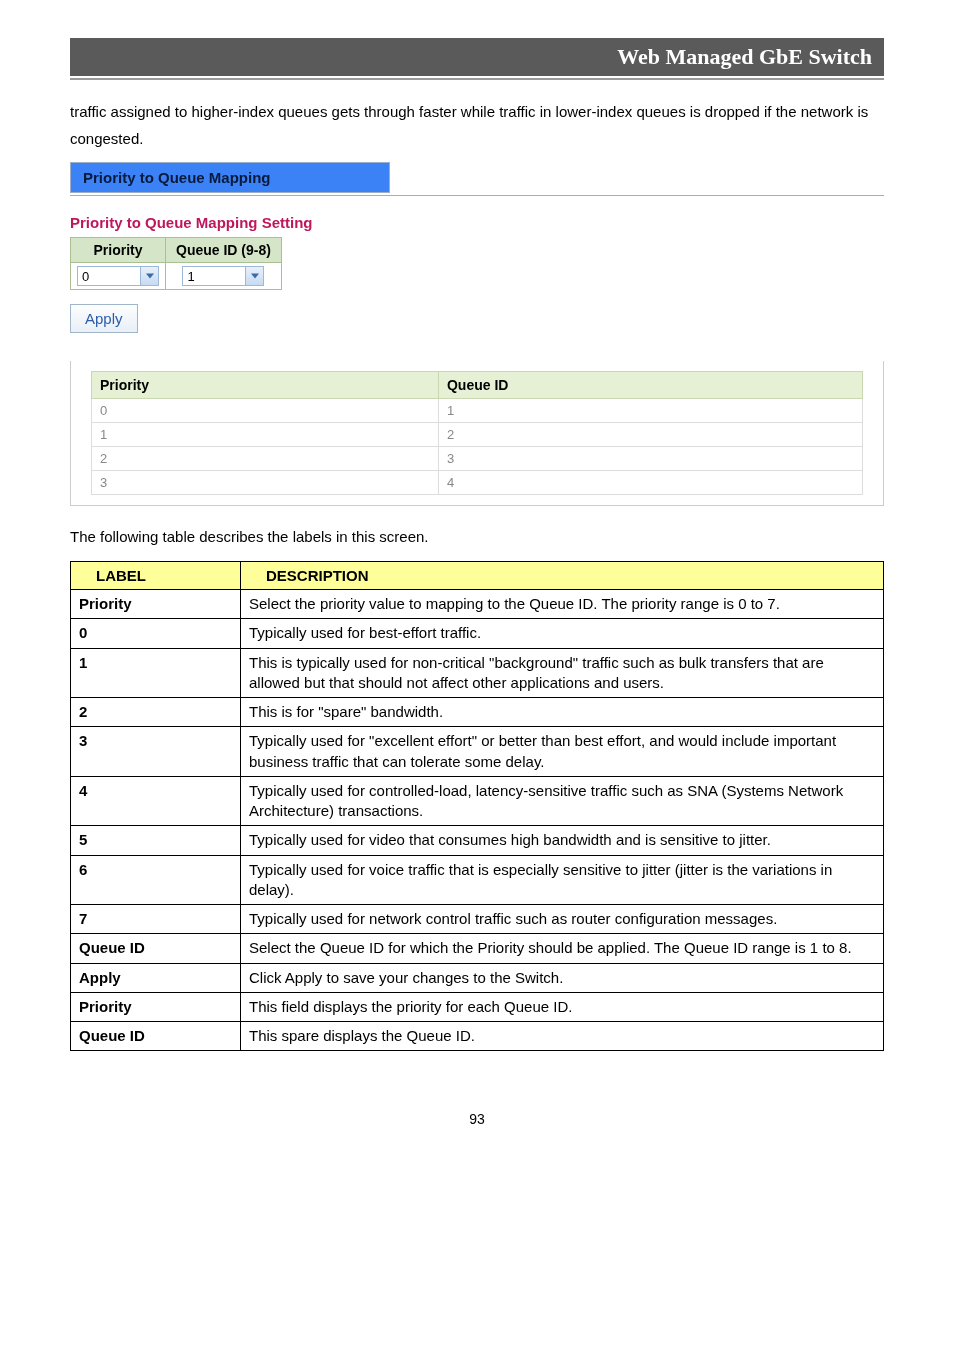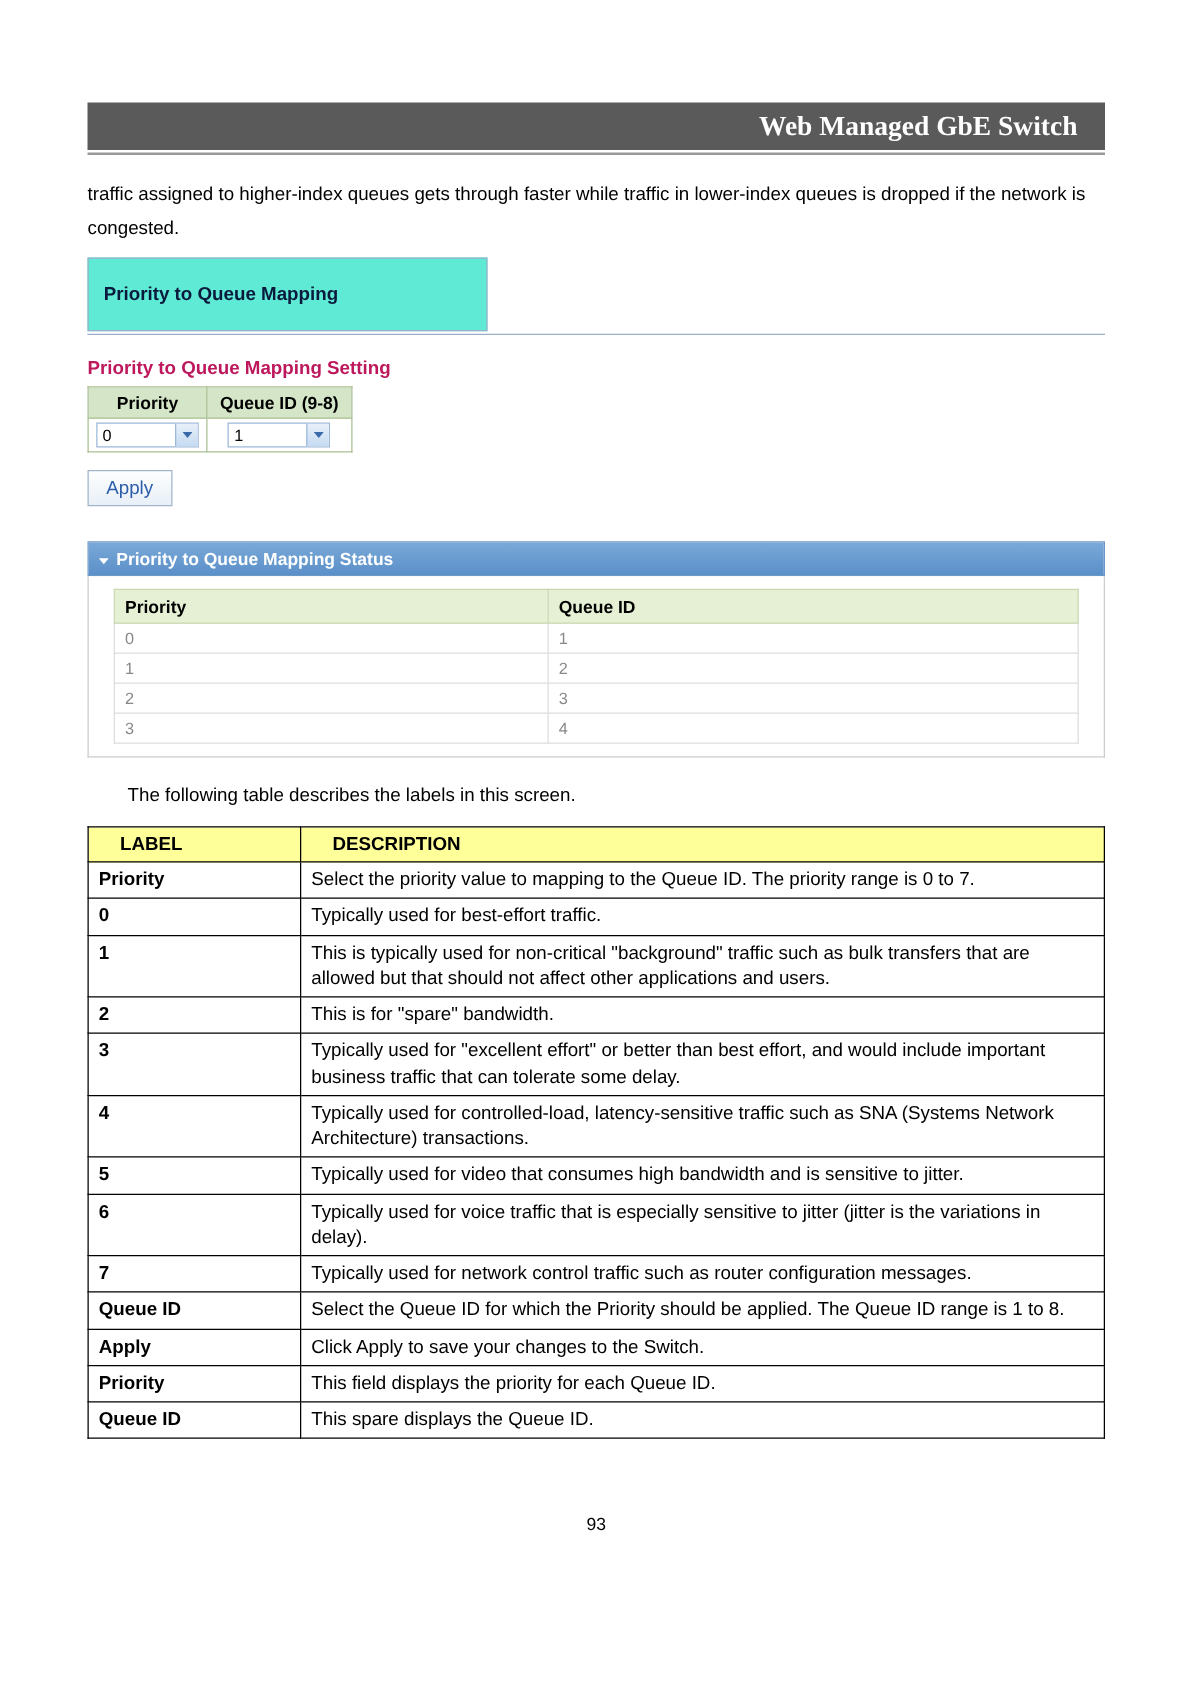--- a/index.html
+++ b/index.html
@@ -9,42 +9,41 @@
       width: 954px;
       margin: 0 auto;
       padding: 38px 70px 40px 70px;
       color: #000;
     }
     .header-bar {
       background: #5a5a5a;
       color: #fff;
       font-weight: bold;
       font-size: 22px;
-      padding: 6px 22px;
+      padding: 6px 12px;
       text-align: right;
       margin-bottom: 2px;
       font-family: Georgia, 'Times New Roman', serif;
-      margin-top: 44px;
     }
     .header-underline {
       border-bottom: 2px solid #999;
       margin-bottom: 18px;
     }
     .intro-text {
       font-size: 15px;
       line-height: 1.8;
       margin-bottom: 10px;
     }
     .panel-title-bar {
-      background: #5eead4;
+      background: #3b82f6;
       border: 1px solid #9bb0c8;
       color: #0a1a3c;
       font-weight: bold;
       font-size: 15px;
-      padding: 20px 12px;
+      padding: 6px 12px;
       width: 320px;
       margin-bottom: 2px;
     }
     .thin-hr {
       border: none;
       border-top: 1px solid #9bb0c8;
       margin-bottom: 18px;
     }
     .section-heading {
       color: #be185d;
@@ -140,21 +139,20 @@
     .status-table td {
       border: 1px solid #ddd;
       padding: 4px 8px;
       font-size: 13px;
       color: #888;
     }
     .status-table td.col1 { width: 45%; }
     .desc-intro {
       font-size: 15px;
       margin-bottom: 16px;
-      margin-left: 32px;
     }
     .desc-table {
       width: 100%;
       border-collapse: collapse;
       border: 1.5px solid #000;
     }
     .desc-table th {
       background: #ffff99;
       border: 1.5px solid #000;
       padding: 5px 25px;
@@ -219,28 +217,20 @@
         </span>
       </div>
     </td>
   </tr>
 </tbody>
   </table>
 
 <div class="apply-btn">Apply</div>
 
 <div class="status-panel">
-  <div class="status-title">
-    <span>
-      <svg viewBox="0 0 10 6">
-          <path d="M0 0 L10 0 L5 6 Z" fill="#fff"></path>
-        </svg>
-    </span>
-    <span>Priority to Queue Mapping Status</span>
-  </div>
   <div class="status-body">
     <table class="status-table">
       <tbody>
           <tr>
         <th class="col1">Priority</th>
         <th>Queue ID</th>
       </tr>
       <tr>
         <td class="col1">0</td>
         <td>1</td>

